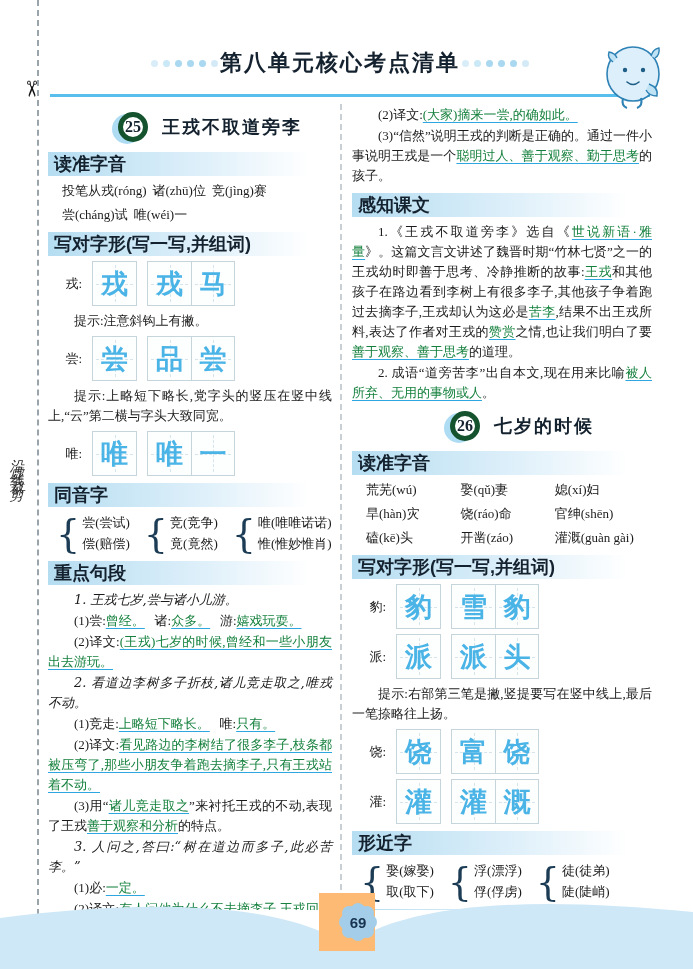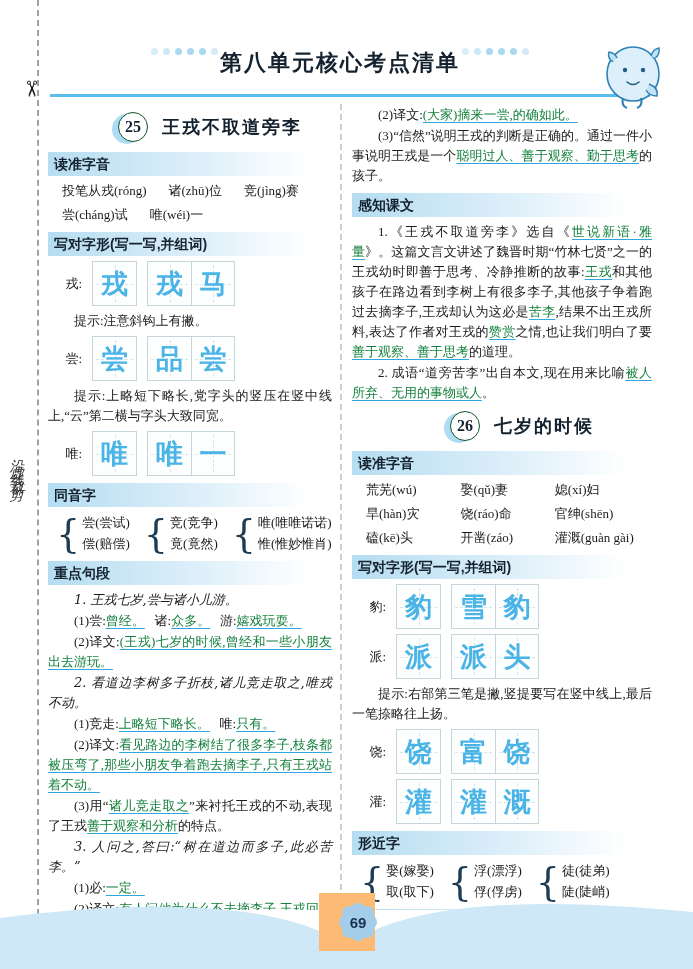--- a/index.html
+++ b/index.html
@@ -12,51 +12,51 @@
   }
   
   .cut-line { position:absolute; left:37px; top:0; height:915px; border-left:2px dashed #9aa4ab; }
   .scissors { position:absolute; left:22px; top:78px; font-size:22px; color:#111;
               transform:rotate(90deg); line-height:1; }
   .cut-note { position:absolute; left:8px; top:448px; writing-mode:vertical-rl;
               font-size:14px; letter-spacing:7px; color:#2a2a2a;
               font-family:"DejaVu Serif",serif; font-style:italic; }
   
   .header { position:absolute; top:48px; left:60px; width:560px;
-            display:flex; align-items:flex-start; justify-content:center; gap:2px; }
+            display:flex; align-items:center; justify-content:center; gap:2px; }
   .deco-dots { display:flex; gap:5px; }
   .deco-dots i { width:7px; height:7px; border-radius:50%; background:#a9d8f0; display:block; }
   .deco-dots i:nth-child(1){opacity:.45} .deco-dots i:nth-child(2){opacity:.6}
   .deco-dots i:nth-child(6){opacity:.5}
   .page-title { font-family:"Liberation Sans","DejaVu Sans",sans-serif;
                 font-size:22px; font-weight:bold; color:#14212e; letter-spacing:2px; }
   .head-rule { position:absolute; top:94px; left:50px; width:600px; height:3px; background:#58bfec; }
   .mascot { position:absolute; right:28px; top:40px; }
   
   .content { position:absolute; top:104px; left:48px; width:604px; height:806px;
              display:flex; overflow:hidden; }
   .col { font-size:13px; line-height:20px; }
   .col.left  { width:292px; padding-right:8px; }
   .col.right { width:312px; padding-left:10px; border-left:2px dashed #c8d0d5; }
   
   .lesson-head { display:flex; align-items:center; justify-content:center; gap:14px; margin:8px 0 10px; }
   .lesson-badge { width:30px; height:30px; border-radius:50%; background:#fff;
-                  border:1px solid #14532d; box-shadow:-6px 2px 0 0 #aedcf3;
+                  border:5px solid #14532d; box-shadow:-6px 2px 0 0 #aedcf3;
                   display:flex; align-items:center; justify-content:center;
                   font-weight:bold; font-size:16px; color:#14212e;margin-left:40px; }
   .lesson-title { font-family:"Liberation Sans","DejaVu Sans",sans-serif;
                   font-size:18px; font-weight:bold; color:#14212e; letter-spacing:2px; }
   
   .sec-head { font-family:"Liberation Sans","DejaVu Sans",sans-serif;
-              font-size:14px; font-weight:bold; color:#14212e;
+              font-size:18px; font-weight:bold; color:#14212e;
               padding:2px 6px; margin:7px 0 5px;
               background:linear-gradient(90deg,#b5ddf1 0%,#dff0fa 55%,rgba(255,255,255,0) 92%); }
   
   .pinyin-row { display:flex; margin:2px 0 4px; padding-left:14px; }
-  .pinyin-row span { flex:0 0 auto; margin-right:22px; }
+  .pinyin-row span { flex:0 0 auto; margin-right:6px; }
   .pinyin-row.grid3 span { flex:0 0 33%; margin-right:0; }
   
   .write-row { display:flex; align-items:center; margin:5px 0 5px 6px; gap:10px; }
   .write-label { width:28px; text-align:right; }
   .gridbox { display:flex; border:1px solid #c6d4dc; background:#fdfefe; }
   .cell { position:relative; width:43px; height:43px; display:flex; align-items:center; justify-content:center; }
   .cell + .cell { border-left:1px solid #c6d4dc; }
   .cell::before { content:""; position:absolute; left:50%; top:3px; bottom:3px; border-left:1px dashed #d6e4ec; }
   .cell::after  { content:""; position:absolute; top:50%; left:3px; right:3px; border-top:1px dashed #d6e4ec; }
   .wchar { position:relative; z-index:1; font-size:27px; font-weight:bold; color:#4ab4e7;

